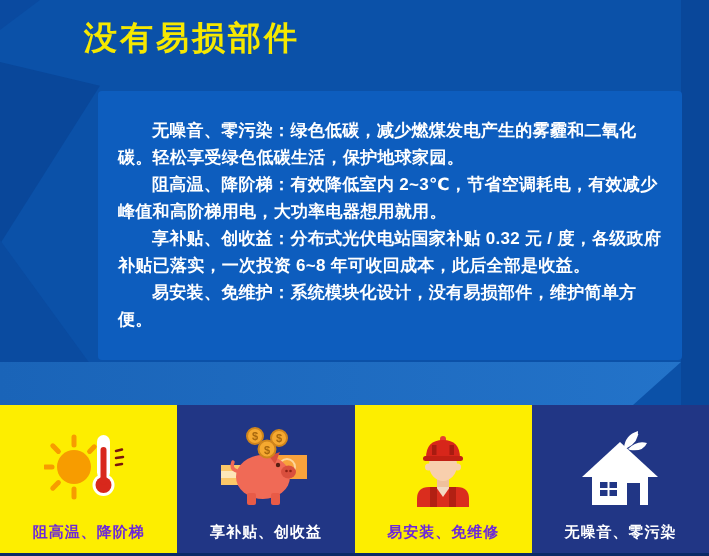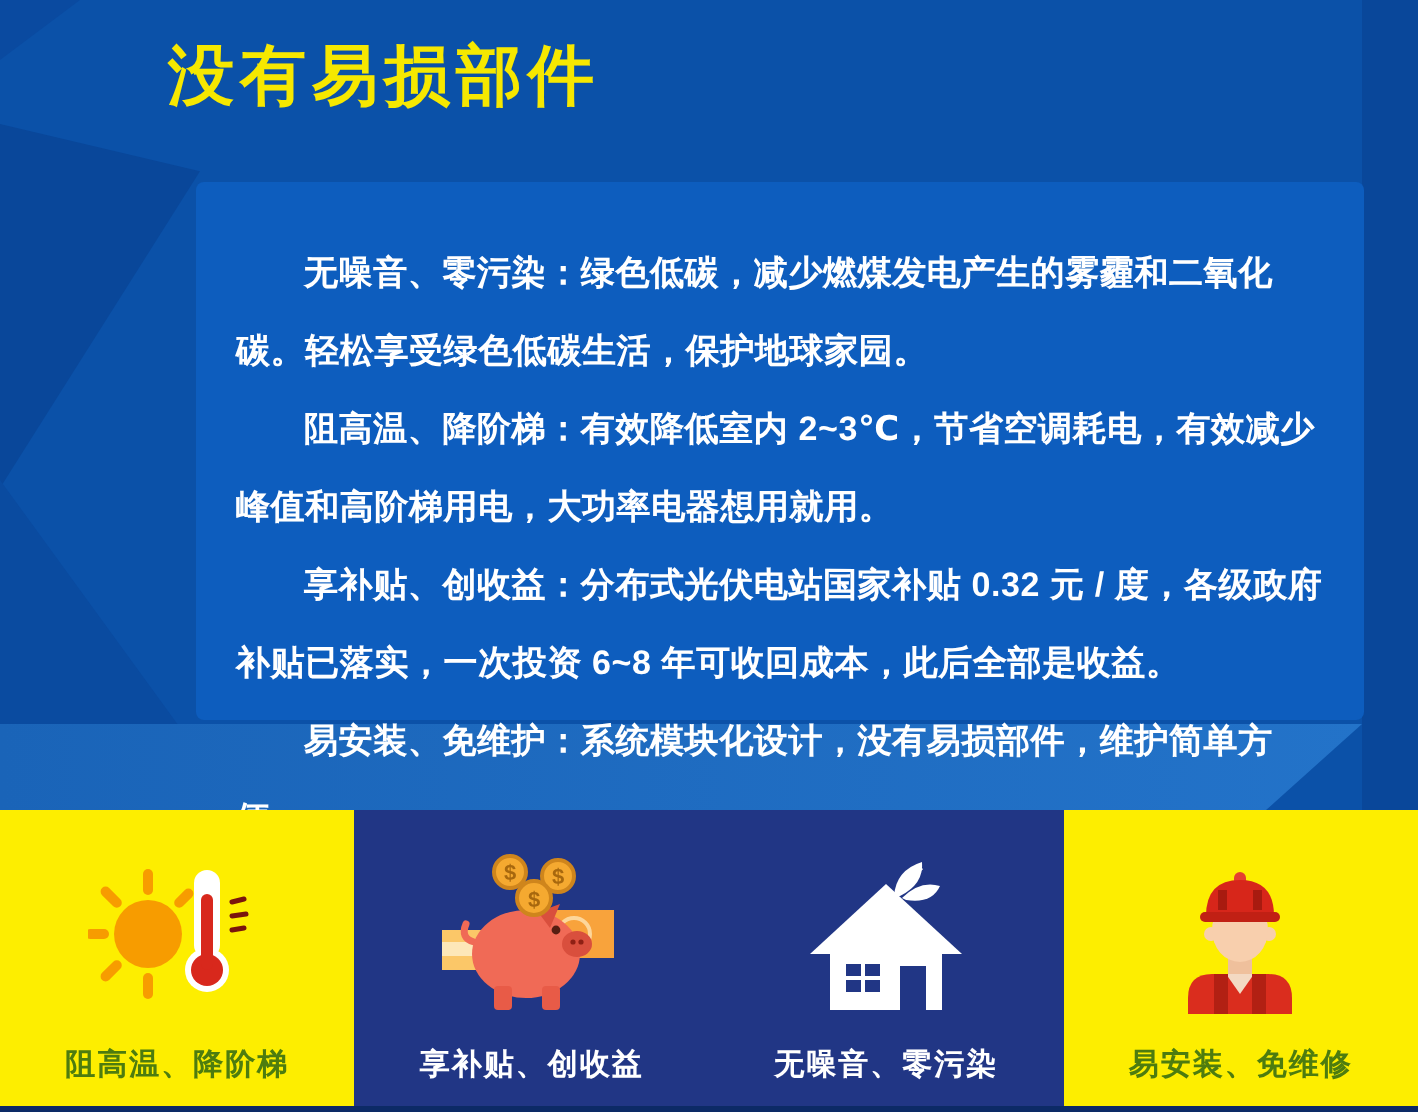--- a/index.html
+++ b/index.html
@@ -18,30 +18,30 @@
     background:linear-gradient(90deg,#1a64b8,#2373c9);
     clip-path:polygon(0 0,100% 0,calc(100% - 48px) 100%,0 100%);}
 
   .title{position:absolute;left:84px;top:16px;margin:0;
     font-size:33px;font-weight:bold;color:#f6e800;letter-spacing:3px;}
 
   .panel{position:absolute;left:98px;top:91px;width:584px;height:269px;
     background:#0d5dbe;border-radius:4px;box-sizing:border-box;
     padding:26px 20px 0 20px;}
   .panel p{margin:0;text-indent:2em;color:#ffffff;font-size:17px;
-    line-height:39px;font-weight:bold;letter-spacing:0.3px;}
+    line-height:27px;font-weight:bold;letter-spacing:0.3px;}
 
   .cards{position:absolute;left:0;top:405px;width:709px;height:151px;display:flex;}
   .card{flex:1;display:flex;flex-direction:column;align-items:center;
     box-sizing:border-box;padding-top:20px;}
   .card.yellow{background:#fdee00;}
   .card.navy{background:#213685;}
   .card .icon{width:90px;height:84px;display:flex;align-items:center;justify-content:center;}
   .card .label{margin-top:14px;font-size:15px;font-weight:bold;letter-spacing:1px;}
-  .card.yellow .label{color:#4d7c0f;}
+  .card.yellow .label{color:#6d28d9;}
   .card.navy .label{color:#ffffff;}
 
   .bottom-line{position:absolute;left:0;bottom:0;width:709px;height:3px;background:#0c2a66;}
 </style>
 </head>
 <body>
 
 <div class="stage">
 
   <div class="diag-top-corner"></div>
@@ -109,37 +109,20 @@
             <circle cx="46" cy="22" r="8.5" fill="#f5a930" stroke="#cf851c" stroke-width="2"></circle>
             <text x="34" y="13" text-anchor="middle" font-size="11" font-weight="bold" fill="#a8680e">$</text>
             <text x="58" y="15" text-anchor="middle" font-size="11" font-weight="bold" fill="#a8680e">$</text>
             <text x="46" y="26.5" text-anchor="middle" font-size="11" font-weight="bold" fill="#a8680e">$</text>
           </g>
         </svg>
       </div>
       <div class="label">享补贴、创收益</div>
     </div>
 
-    <div class="card navy">
-      <div class="icon">
-        <svg width="90" height="80" viewBox="0 0 80 80">
-          <path d="M44,21 Q45,8 58,4 Q59,15 47,21 Z" fill="#ffffff"></path>
-          <path d="M48,22 Q57,13 67,16 Q63,25 50,23 Z" fill="#ffffff"></path>
-          <path d="M43,23 Q50,14 58,7" stroke="#ffffff" stroke-width="1.5" fill="none"></path>
-          <polygon points="40,15 2,50 78,50" fill="#ffffff"></polygon>
-          <rect x="12" y="50" width="56" height="28" fill="#ffffff"></rect>
-          <rect x="20" y="55" width="17" height="14" fill="#213685"></rect>
-          <line x1="28.5" y1="55" x2="28.5" y2="69" stroke="#ffffff" stroke-width="2"></line>
-          <line x1="20" y1="62" x2="37" y2="62" stroke="#ffffff" stroke-width="2"></line>
-          <rect x="47" y="56" width="13" height="22" fill="#213685"></rect>
-        </svg>
-      </div>
-      <div class="label">无噪音、零污染</div>
-    </div>
-
     <div class="card yellow">
       <div class="icon">
         <svg width="90" height="80" viewBox="0 0 80 80">
           <path d="M14,80 L14,72 Q14,60 26,60 L54,60 Q66,60 66,72 L66,80 Z" fill="#da2d1e"></path>
           <polygon points="33,60 47,60 40,70" fill="#f3d9c2"></polygon>
           <rect x="27" y="60" width="7" height="20" fill="#b22013"></rect>
           <rect x="46" y="60" width="7" height="20" fill="#b22013"></rect>
           <rect x="34" y="48" width="12" height="12" fill="#efc09c"></rect>
           <circle cx="25.5" cy="40" r="3.5" fill="#f8cfad"></circle>
           <circle cx="54.5" cy="40" r="3.5" fill="#f8cfad"></circle>
@@ -147,16 +130,33 @@
           <rect x="37" y="9" width="6" height="9" rx="3" fill="#e4402f"></rect>
           <path d="M23,31 Q23,13 40,13 Q57,13 57,31 Z" fill="#d7261a"></path>
           <rect x="29" y="18" width="4.5" height="10" fill="#a81b10"></rect>
           <rect x="46.5" y="18" width="4.5" height="10" fill="#a81b10"></rect>
           <rect x="20" y="29" width="40" height="5" rx="2.5" fill="#c12014"></rect>
         </svg>
       </div>
       <div class="label">易安装、免维修</div>
     </div>
 
+    <div class="card navy">
+      <div class="icon">
+        <svg width="90" height="80" viewBox="0 0 80 80">
+          <path d="M44,21 Q45,8 58,4 Q59,15 47,21 Z" fill="#ffffff"></path>
+          <path d="M48,22 Q57,13 67,16 Q63,25 50,23 Z" fill="#ffffff"></path>
+          <path d="M43,23 Q50,14 58,7" stroke="#ffffff" stroke-width="1.5" fill="none"></path>
+          <polygon points="40,15 2,50 78,50" fill="#ffffff"></polygon>
+          <rect x="12" y="50" width="56" height="28" fill="#ffffff"></rect>
+          <rect x="20" y="55" width="17" height="14" fill="#213685"></rect>
+          <line x1="28.5" y1="55" x2="28.5" y2="69" stroke="#ffffff" stroke-width="2"></line>
+          <line x1="20" y1="62" x2="37" y2="62" stroke="#ffffff" stroke-width="2"></line>
+          <rect x="47" y="56" width="13" height="22" fill="#213685"></rect>
+        </svg>
+      </div>
+      <div class="label">无噪音、零污染</div>
+    </div>
+
   </div>
 
   <div class="bottom-line"></div>
 </div>
 
 </body></html>

